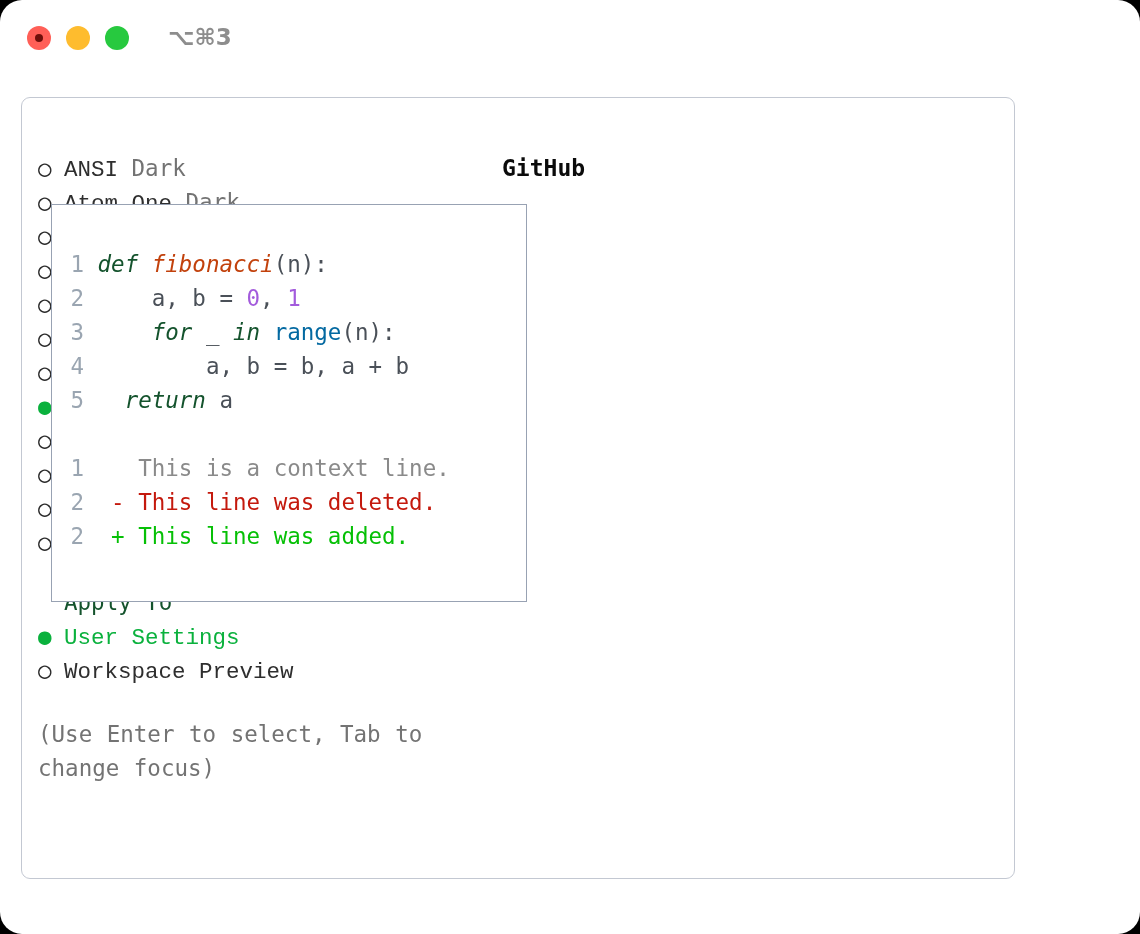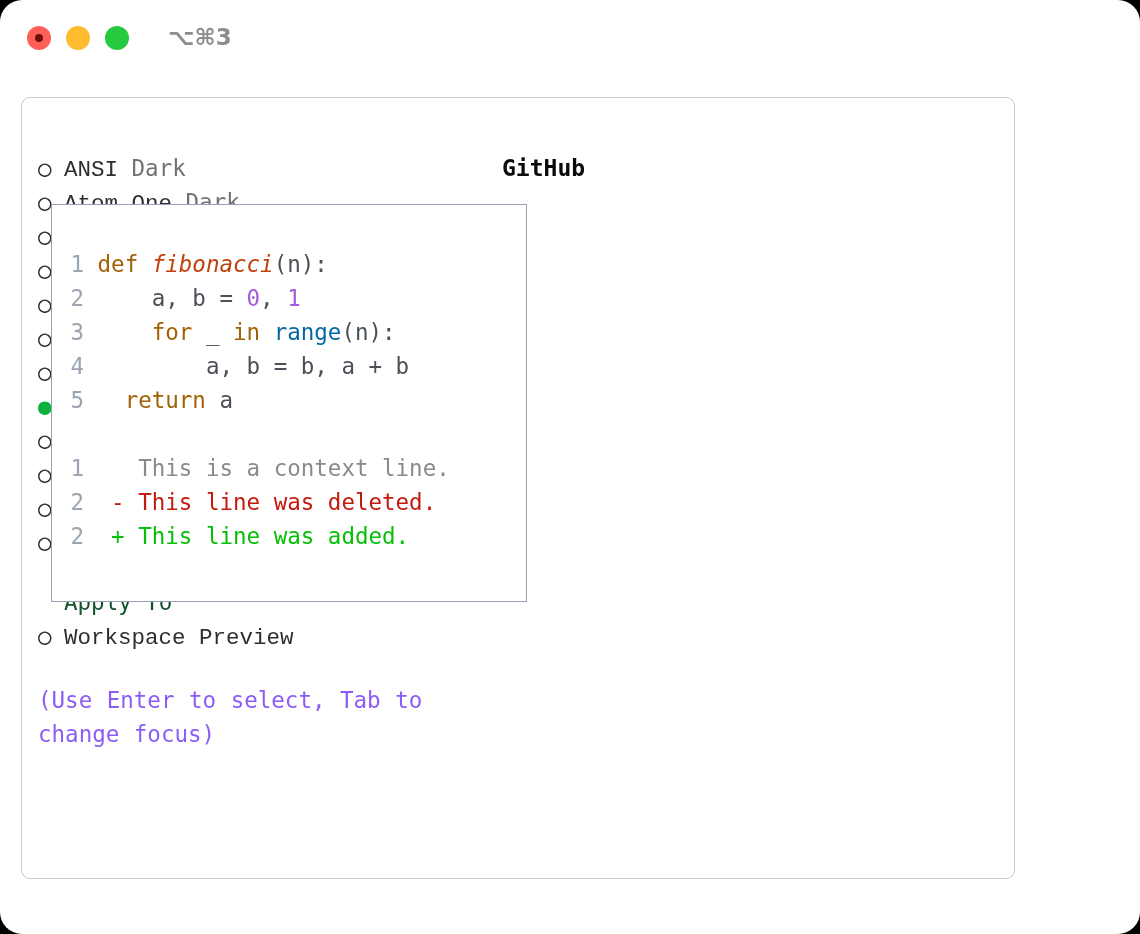--- a/index.html
+++ b/index.html
@@ -113,21 +113,21 @@
 
   .section-title {
     color: #14532d;
     padding-left: 26px;
   }
 
   #hint {
     margin-top: 30px;
     font-size: 22.5px;
     line-height: 34px;
-    color: #8b5cf6;
+    color: #737373;
     width: 404px;
     word-spacing: 1px;
   }
 
   
   #right-col {
     position: absolute;
     left: 480px;
     top: 53px;
     width: 500px;
@@ -157,21 +157,21 @@
     line-height: 34px;
     white-space: pre;
   }
   .cline { white-space: pre; }
   .ln {
     color: #9aa5b1;
     display: inline-block;
     width: 14px;
     text-align: right;
   }
-  .kw   { color: #a16207; }
+  .kw   { color: #14532d; font-style: italic; }
   .fn   { color: #c2410c; font-style: italic; }
   .num  { color: #a35bdc; }
   .bi   { color: #0369a1; }
   .pl   { color: #4a5058; }
   .blank { height: 34px; }
   .ctx  { color: #8a8a8a; margin-top: 19px; }
   .del  { color: #c4190d; }
   .add  { color: #06c006; }
 </style>
 </head>
@@ -203,20 +203,21 @@
           <div class="row"><span class="marker">○</span><span class="label">Default Light</span><span> </span><span class="tag">Light</span></div>
           <div class="row"><span class="marker">○</span><span class="label">GitHub Light</span><span> </span><span class="tag">Light</span></div>
           <div class="row"><span class="marker">○</span><span class="label">Google Code</span><span> </span><span class="tag">Light</span></div>
           <div class="row"><span class="marker">○</span><span class="label">XCode</span><span> </span><span class="tag">Light</span></div>
         </div>
 
       <div style="height:26px"></div>
 
       <div class="row section-title">Apply To</div>
       <div id="apply-list">
+          <div class="row"><span class="marker sel">●</span><span class="label sel">User Settings</span></div>
           <div class="row"><span class="marker">○</span><span class="label">Workspace Preview</span></div>
         </div>
 
       <div id="hint">(Use Enter to select, Tab to change focus)</div>
     </div>
 
     <div id="right-col">
       <div id="preview-heading">GitHub</div>
     </div>
 

